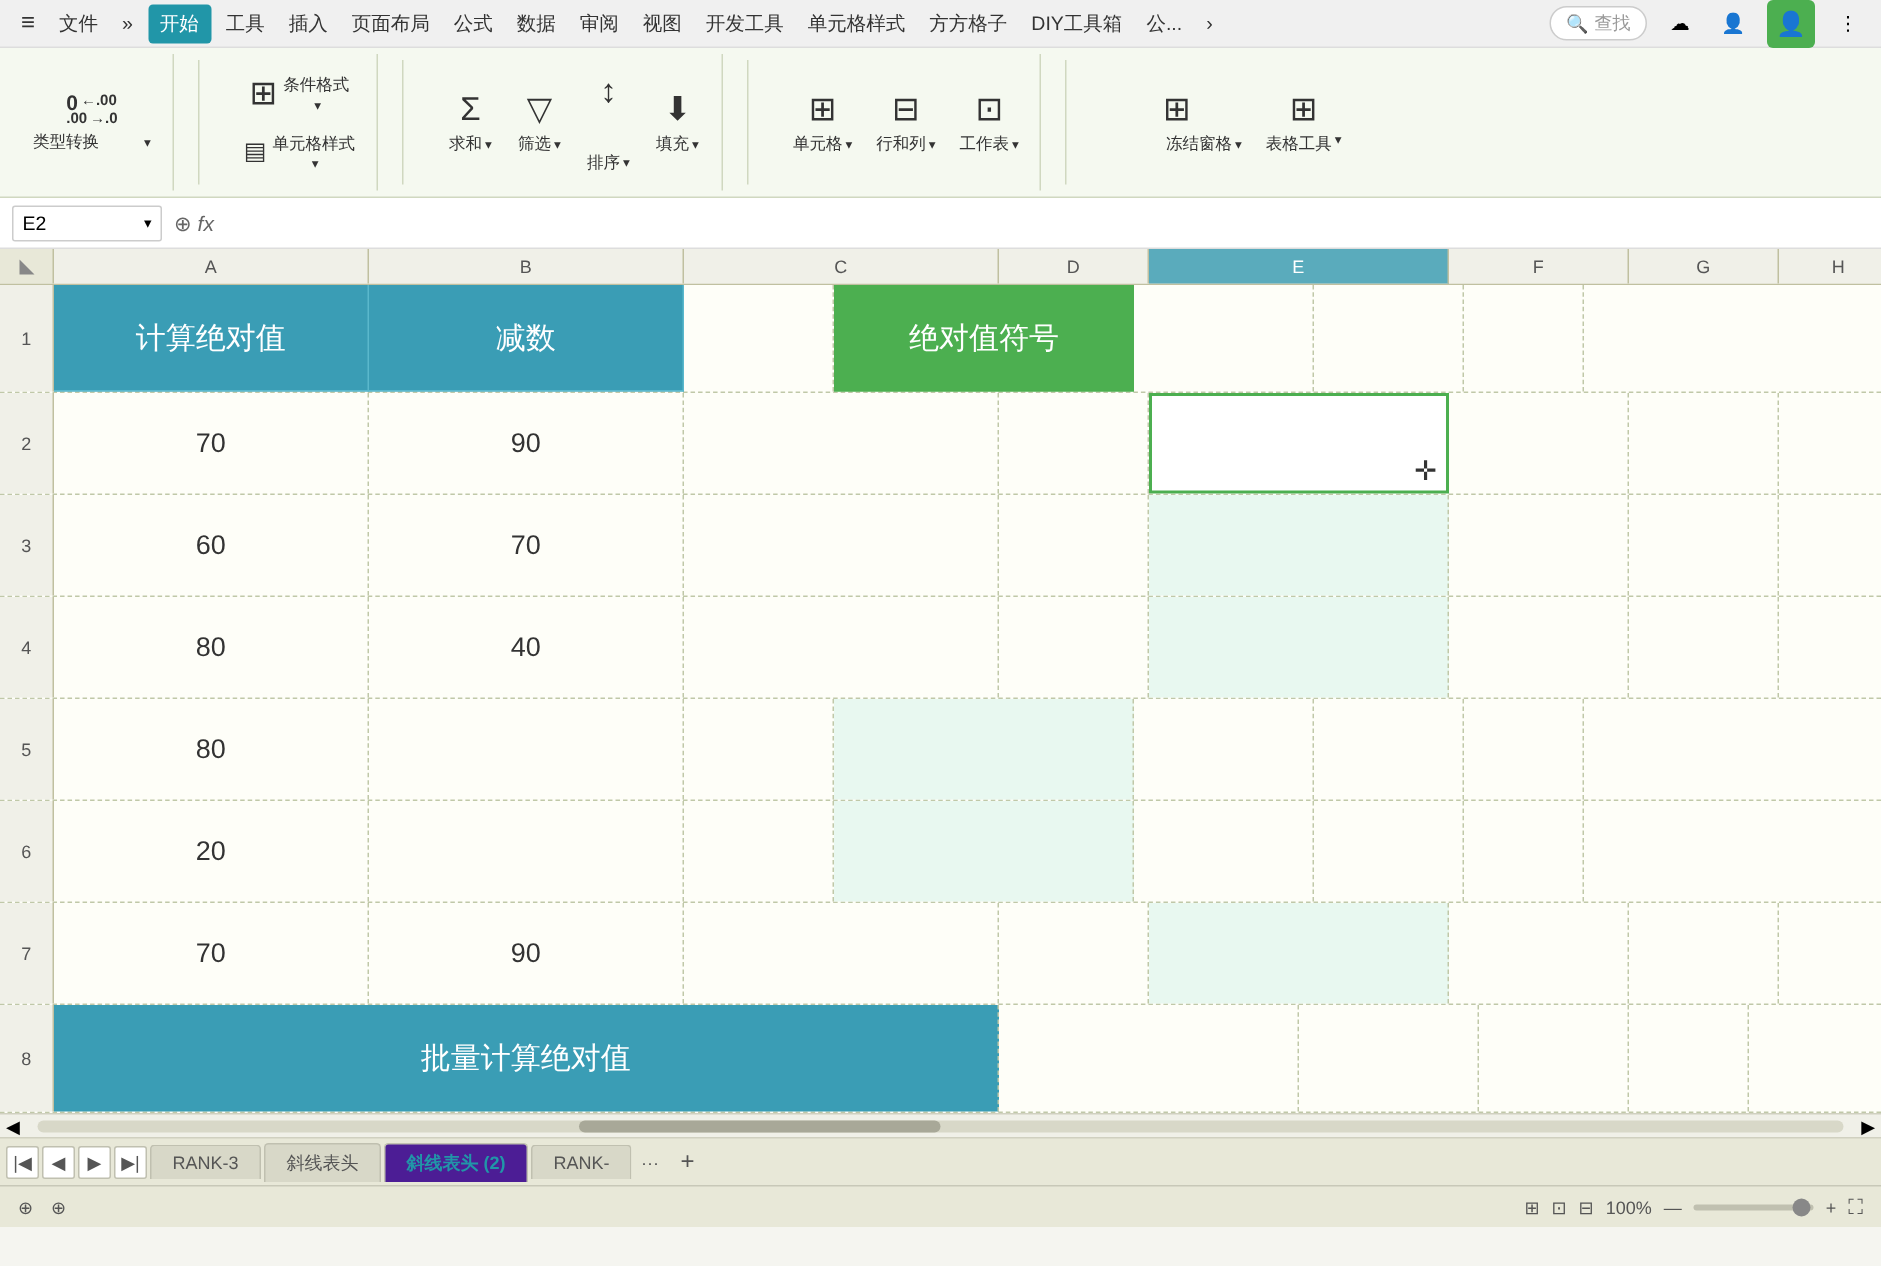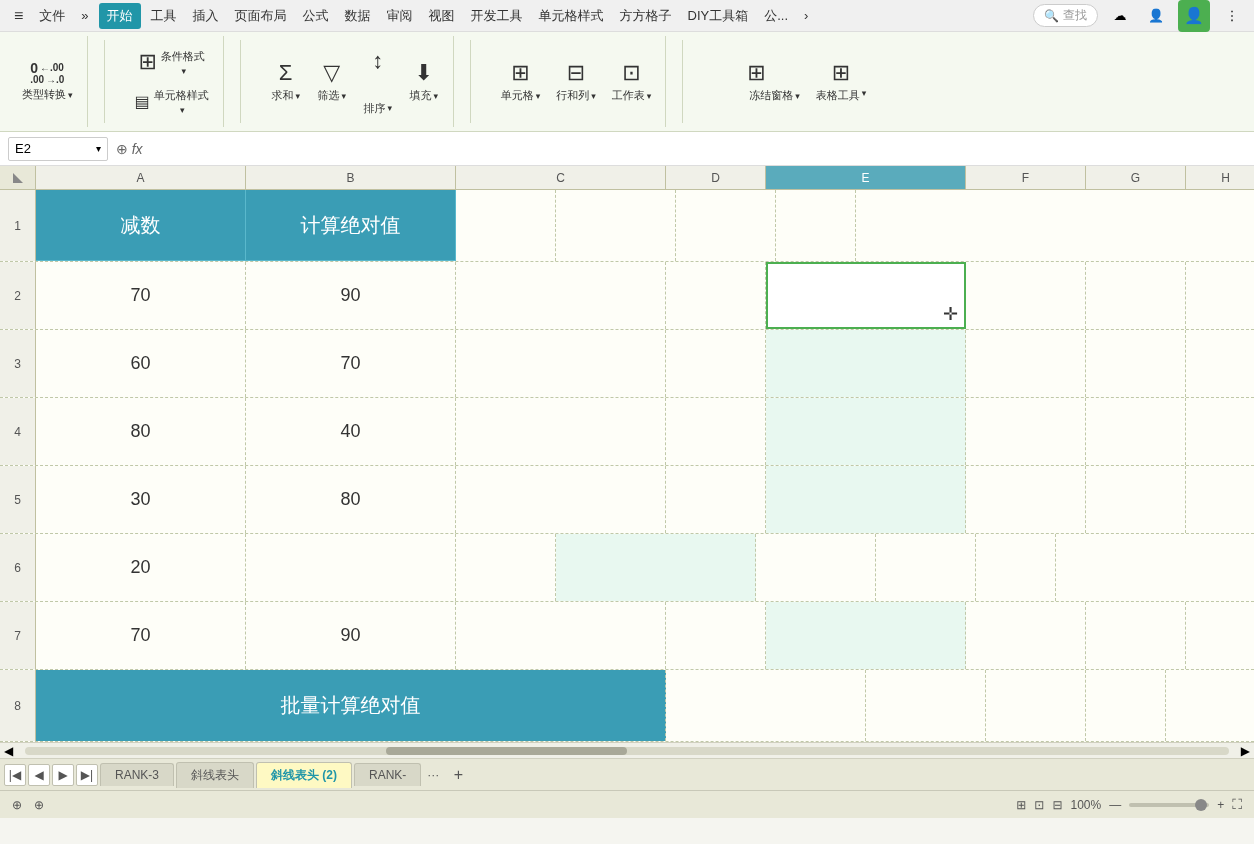--- a/index.html
+++ b/index.html
@@ -273,21 +273,21 @@
       font-size: 12px;
       color: #555;
       border: 1px solid #c0c0b0;
       border-bottom: none;
       background: #d8d8c8;
       margin-right: 2px;
       border-radius: 3px 3px 0 0;
       white-space: nowrap;
     }
     .sheet-tab.active {
-      background: #fef9c3;
+      background: #4c1d95;
       color: #2196a8;
       font-weight: bold;
       border-color: #c0c0b0;
     }
     .add-tab-btn {
       width: 22px; height: 22px;
       display: flex; align-items: center; justify-content: center;
       cursor: pointer;
       color: #555;
       font-size: 16px;
@@ -420,21 +420,21 @@
         <div class="ribbon-btn-icon" style="font-size:14px; font-weight:bold; color:#333;">
           <div style="display:flex;gap:2px;align-items:center;">
             <span>0</span>
               <span style="font-size:10px;">←.00</span>
           </div>
           <div style="display:flex;gap:2px;align-items:center;">
             <span style="font-size:10px;">.00</span>
               <span style="font-size:10px;">→.0</span>
           </div>
         </div>
-        <div style="display:flex;align-items:center;">
+        <div style="display:flex;align-items:center;gap:28px;">
           <span class="ribbon-btn-label">类型转换</span>
           <span class="dropdown-arrow">▾</span>
         </div>
       </div>
     </div>
   </div>
 
   <div class="ribbon-divider"></div>
 
   <div class="ribbon-group">
@@ -558,23 +558,24 @@
     <div class="col-header col-e selected" style="background:#5aabbc;color:white;">E</div>
     <div class="col-header col-f">F</div>
     <div class="col-header col-g">G</div>
     <div class="col-header col-h">H</div>
   </div>
 
   <div class="grid-body">
 
     <div class="grid-row" style="height:72px;">
       <div class="row-num">1</div>
+      <div class="cell col-c teal-header">计算绝对值</div>
       <div class="cell col-b teal-header">减数</div>
-      <div class="cell col-c teal-header">计算绝对值</div>
       <div class="cell col-d"></div>
+      <div class="cell col-e teal-header" style="background:#4caf50;border:2px solid #4caf50;color:white;">绝对值符号</div>
       <div class="cell col-f"></div>
       <div class="cell col-g"></div>
       <div class="cell col-h"></div>
     </div>
 
     <div class="grid-row">
       <div class="row-num">2</div>
       <div class="cell col-a">70</div>
       <div class="cell col-b">90</div>
       <div class="cell col-c"></div>
@@ -606,21 +607,20 @@
       <div class="cell col-c"></div>
       <div class="cell col-d"></div>
       <div class="cell col-e" style="background:#e8f8f0;"></div>
       <div class="cell col-f"></div>
       <div class="cell col-g"></div>
       <div class="cell col-h"></div>
     </div>
 
     <div class="grid-row">
       <div class="row-num">5</div>
-      <div class="cell col-a">30</div>
       <div class="cell col-b">80</div>
       <div class="cell col-c"></div>
       <div class="cell col-d"></div>
       <div class="cell col-e" style="background:#e8f8f0;"></div>
       <div class="cell col-f"></div>
       <div class="cell col-g"></div>
       <div class="cell col-h"></div>
     </div>
 
     <div class="grid-row">

